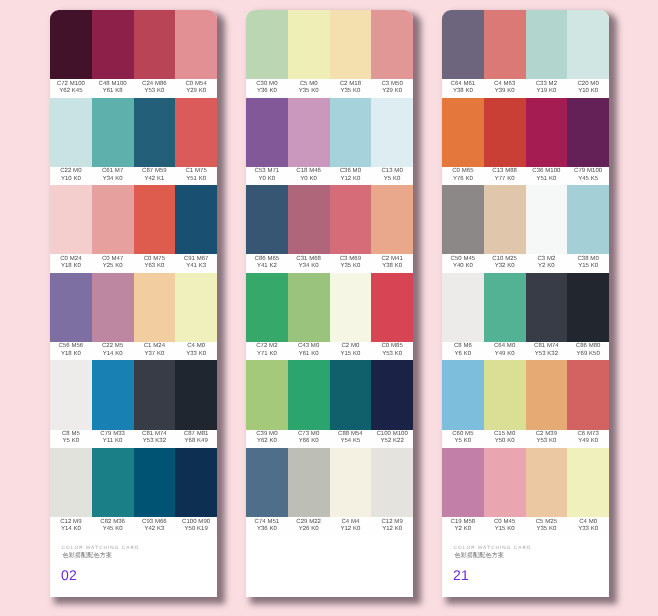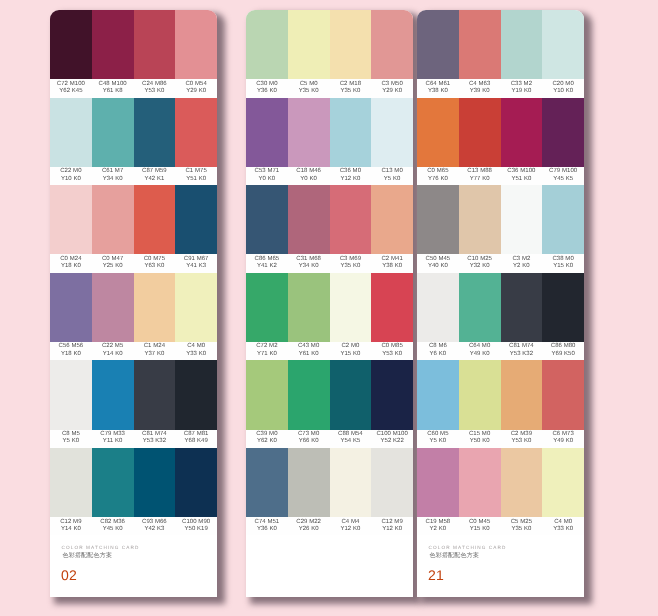--- a/index.html
+++ b/index.html
@@ -20,21 +20,21 @@
     top:9.5px;
     width:167px;
     height:586.5px;
     background:#ffffff;
     border-radius:9px 9px 0 0;
     box-shadow: 6px 5px 6px 2px rgba(62,44,56,0.60);
     overflow:hidden;
   }
   .card.pos-0 { left:50px; }
   .card.pos-1 { left:246px; }
-  .card.pos-2 { left:417px; }
+  .card.pos-2 { left:442px; }
 
   .swatch-row { display:flex; width:100%; height:69.2px; }
   .swatch { flex:1 1 25%; height:100%; }
 
   .label-row { display:flex; width:100%; height:18.4px; background:#fefefe; }
   .cmyk-label {
     flex:1 1 25%;
     display:flex; flex-direction:column;
     align-items:center; justify-content:center;
     line-height:1.0;
@@ -52,21 +52,21 @@
     font-size:4.7px; letter-spacing:1.09px; color:#a5a0a0;
     white-space:nowrap;
   }
   .footer-title-cn {
     position:absolute; left:12.5px; top:16px;
     font-size:6px; letter-spacing:0.2px; color:#6a6a6a;
     white-space:nowrap;
   }
   .card-number {
     position:absolute; left:11px; top:32px;
-    font-size:14px; color:#c2410c; letter-spacing:0.1px;
+    font-size:14px; color:#6d28d9; letter-spacing:0.1px;
   }
 </style>
 </head>
 <body>
 
 <div id="board" style="background: rgb(250, 221, 225);">
     <div class="card pos-0">
       <div class="swatch-row">
         <div class="swatch" title="#411229" style="background: rgb(65, 18, 41);"></div>
         <div class="swatch" title="#8C2048" style="background: rgb(140, 32, 72);"></div>

